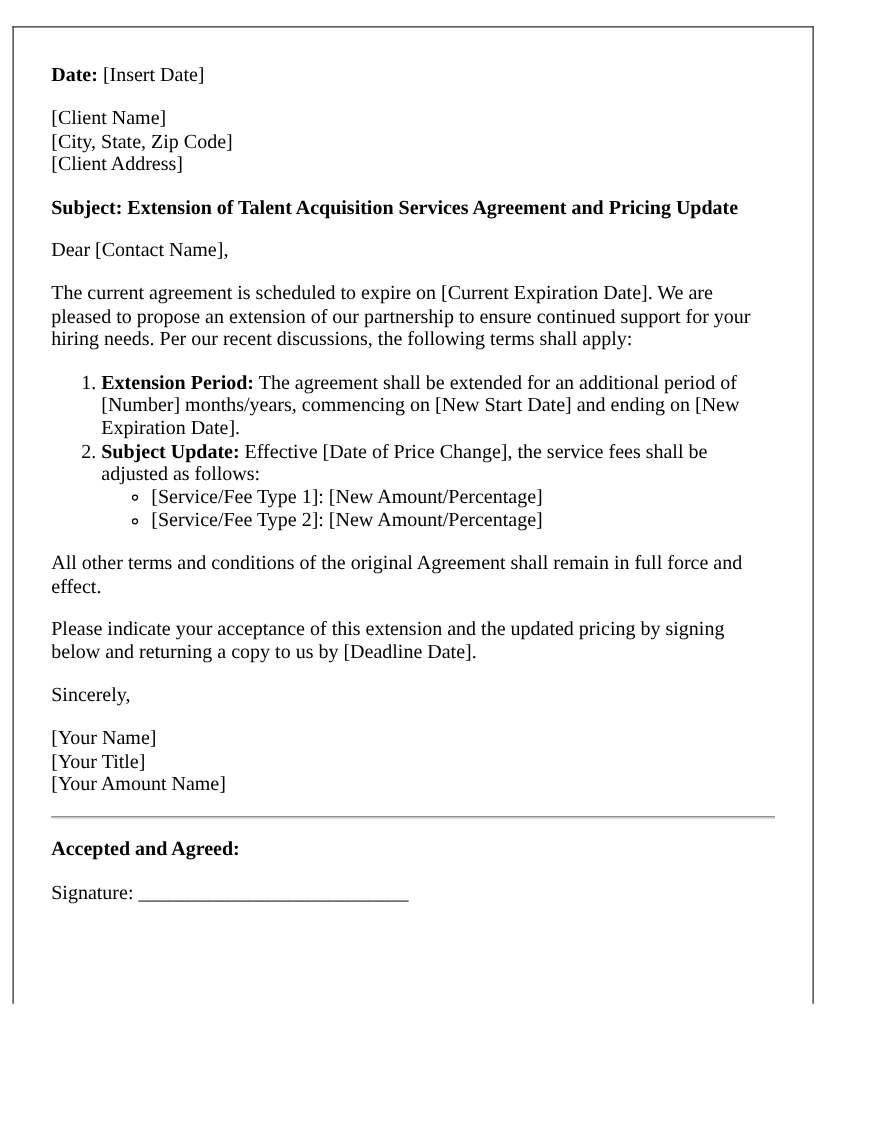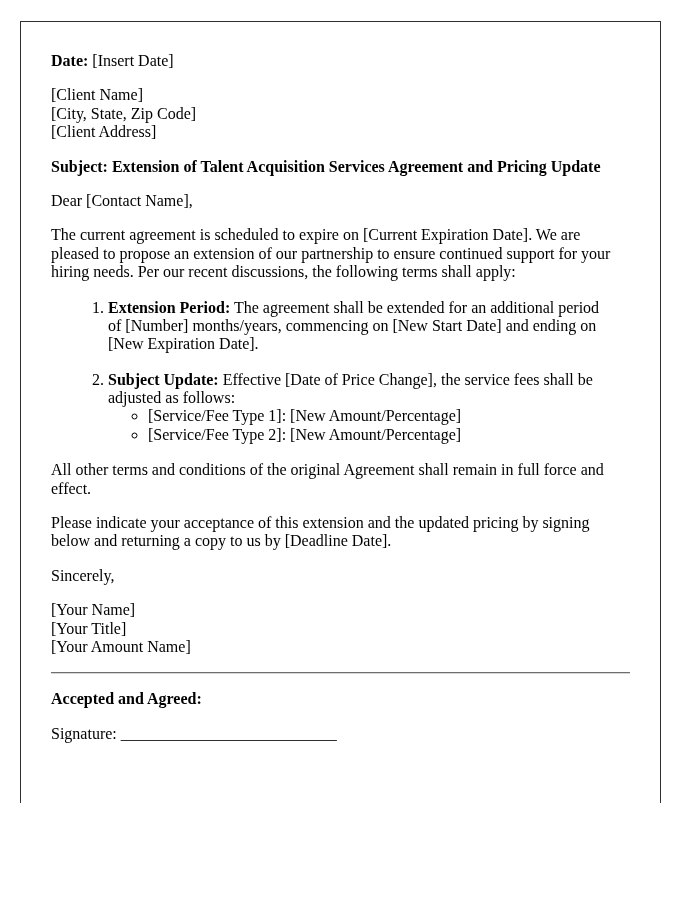--- a/index.html
+++ b/index.html
@@ -5,21 +5,21 @@
   html, body {
     margin: 0;
     padding: 0;
     background: #ffffff;
     width: 700px;
     height: 900px;
     overflow: hidden;
   }
   .page {
     position: absolute;
-    left: 20px;
+    left: 10px;
     top: 21px;
     width: 641px;
     height: 782px;
     box-sizing: border-box;
     border: 1px solid #2f2f2f;
     border-bottom: none;
     overflow: hidden;
     background: #ffffff;
     padding: 14px 30px 0 30px;
     font-family: "Liberation Serif", "DejaVu Serif", serif;
@@ -28,21 +28,21 @@
     color: #000000;
   }
   .page p, .page .para {
     margin: 16px 0;
   }
   b, strong, .bold { font-weight: bold; }
   ol.terms {
     margin: 16px 0;
     padding-left: 40px;
   }
-  ol.terms > li { margin: 17px; }
+  ol.terms > li { margin: 0; }
   ul.sub-terms {
     list-style-type: circle;
     margin: 0;
     padding-left: 40px;
   }
   ul.sub-terms > li { margin: 0; }
   hr.divider {
     margin: 16px 0 8px 0;
     border: none;
     border-top: 1px solid #6e6e6e;

